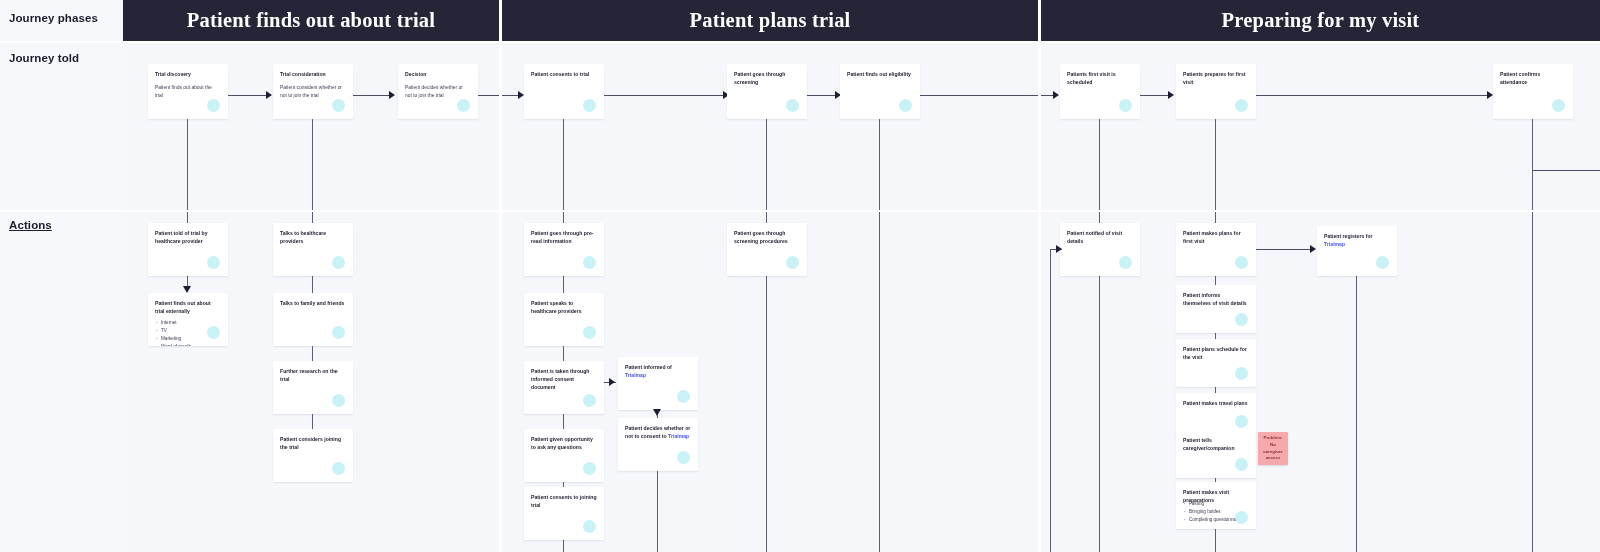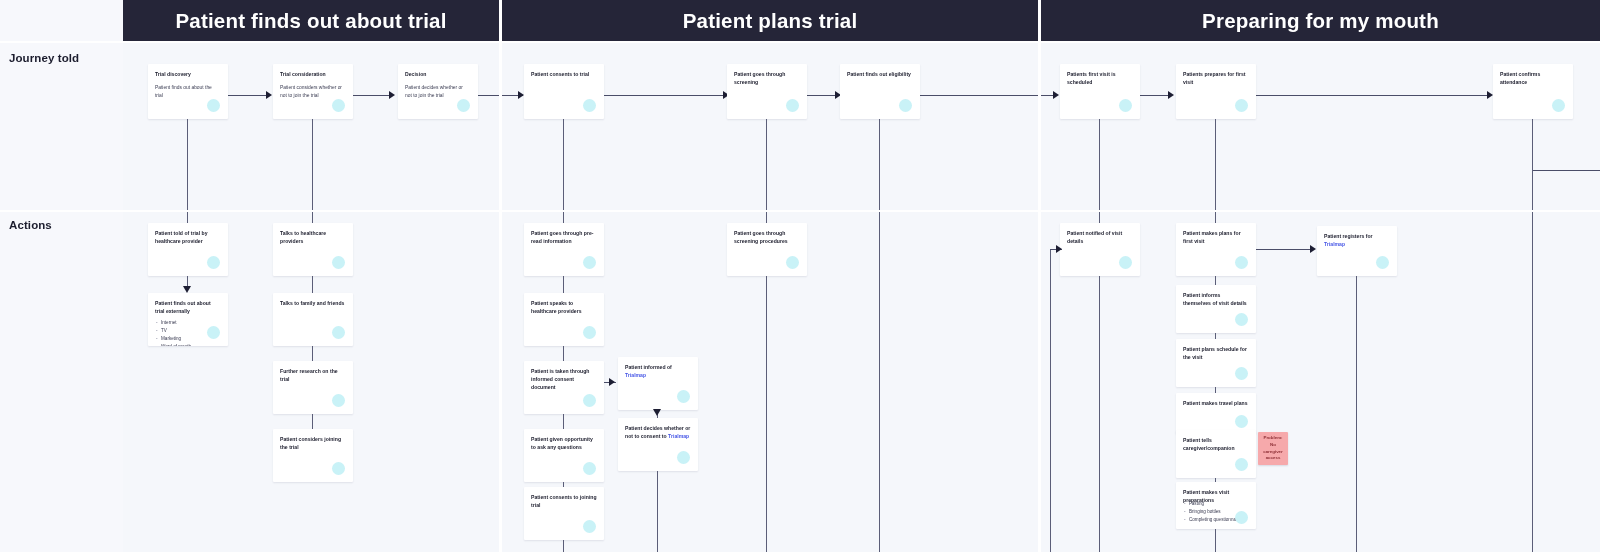--- a/index.html
+++ b/index.html
@@ -16,21 +16,21 @@
   .rail { position: absolute; left: 0; top: 0; width: 123px; height: 552px; background: #f7f8fc; z-index: 5; }
   .rail-cell { position: absolute; left: 0; width: 123px; background: #f7f8fc; }
   .rail-cell .rail-label {
     position: absolute; left: 9px; top: 13px;
     font-size: 11.5px; font-weight: 700; color: #1c1d2e; letter-spacing: .1px;
     white-space: nowrap;
   }
   .rail-sep { position: absolute; left: 0; width: 123px; height: 2px; background: #ffffff; }
 
   
-  .phase-col { position: absolute; top: 0; height: 552px; background: #f5f7fb; }
+  .phase-col { position: absolute; top: 0; height: 552px; background: #f5f7fb; font-family: Liberation Serif, serif; }
   .phase-hdr {
     position: absolute; top: 0; left: 0; height: 41px; width: 100%;
     background: #252538; display: flex; align-items: center; justify-content: center;
   }
   .phase-hdr-txt {
     color: #ffffff; font-size: 20.5px; font-weight: 700; letter-spacing: .2px; white-space: nowrap;
   }
   .col-sep { position: absolute; top: 0; width: 3px; height: 552px; background: #ffffff; z-index: 4; }
   .row-sep { position: absolute; left: 123px; right: 0; height: 2px; background: #ffffff; z-index: 4; }
 
@@ -98,38 +98,41 @@
   </div>
 
   <div class="phase-col" style="left:502px; width:536px;">
     <div class="phase-hdr">
       <span class="phase-hdr-txt">Patient plans trial</span>
     </div>
   </div>
 
   <div class="phase-col" style="left:1041px; width:559px;">
     <div class="phase-hdr">
-      <span class="phase-hdr-txt">Preparing for my mouth</span>
+      <span class="phase-hdr-txt">Preparing for my visit</span>
     </div>
   </div>
 
   <div class="col-sep" style="left:499px;"></div>
   <div class="col-sep" style="left:1038px;"></div>
 
   <div class="row-sep" style="top:41px;"></div>
   <div class="row-sep" style="top:210px;"></div>
 
   <div class="rail">
+    <div class="rail-cell" style="top:0; height:41px;">
+      <span class="rail-label" style="top:12px;">Journey phases</span>
+    </div>
     <div class="rail-sep" style="top:41px;"></div>
     <div class="rail-cell" style="top:43px; height:167px;">
       <span class="rail-label" style="top:9px;">Journey told</span>
     </div>
     <div class="rail-sep" style="top:210px;"></div>
     <div class="rail-cell" style="top:212px; height:340px;">
-      <span class="rail-label" style="top:7px;">Actions</span>
+      <span class="rail-label" style="top:7px;text-decoration:underline;">Actions</span>
     </div>
   </div>
 
   <div class="hline" style="left:228px; top:95px; width:42px;"></div>
   <div class="arrow-r" style="left:266px; top:91px;"></div>
 
   <div class="hline" style="left:353px; top:95px; width:40px;"></div>
   <div class="arrow-r" style="left:389px; top:91px;"></div>
 
   <div class="hline" style="left:478px; top:95px; width:45px;"></div>

